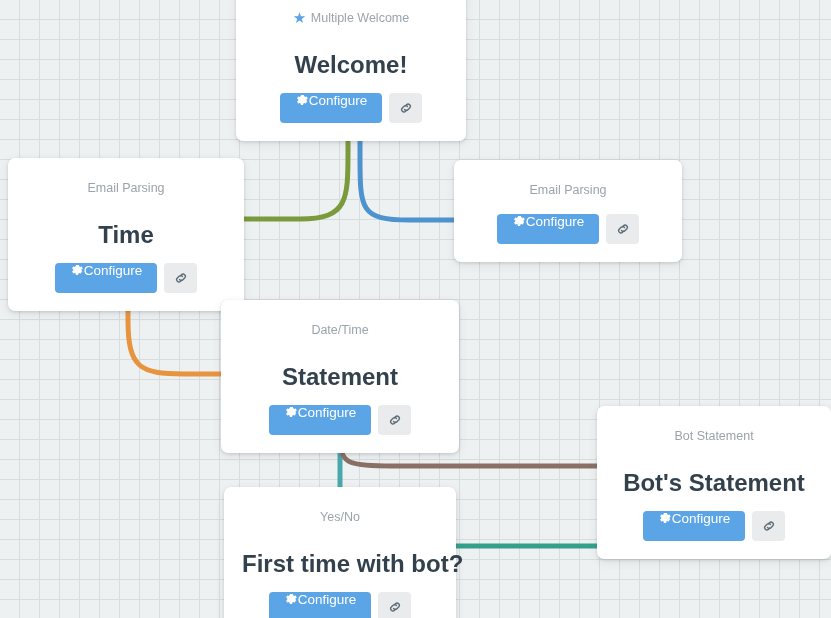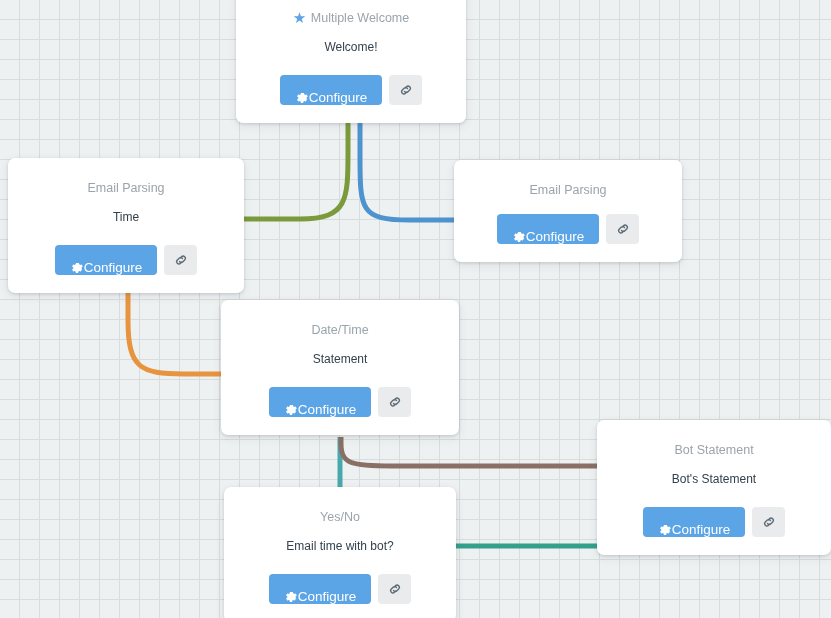--- a/index.html
+++ b/index.html
@@ -64,38 +64,38 @@
     width: 13px;
     height: 13px;
     line-height: 13px;
     color: #5ba4e5;
     font-size: 15px;
     position: relative;
     top: -1px;
   }
 
   .node-title {
-    font-size: 12px;
+    font-size: 24px;
     color: #33414d;
     line-height: 24px;
-    margin: 9px 0 0 0;
+    margin: 27px 0 0 0;
     white-space: nowrap;
-    font-weight: normal;
+    font-weight: bold;
   }
 
   .node-actions {
     margin-top: 16px;
     display: flex;
     justify-content: center;
     gap: 7px;
   }
 
   .btn-configure {
     display: inline-flex;
-    align-items: flex-end;
+    align-items: flex-start;
     justify-content: center;
     background: #5ba4e5;
     color: #ffffff;
     border: none;
     border-radius: 4px;
     height: 30px;
     padding: 0 15px;
     font-size: 13.5px;
     font-family: "Liberation Sans", sans-serif;
     cursor: pointer;
@@ -128,21 +128,21 @@
     height: 14px;
     line-height: 1;
   }
   .link-icon svg { display: block; }
 
   
   #node-welcome   { left: 236px;  top: -12px;  width: 230px; }
   #node-human     { left: 8px;    top: 158px;  width: 236px; }
   #node-bot       { left: 454px;  top: 160px;  width: 228px; }
   #node-birthday  { left: 221px;  top: 300px;  width: 238px; }
-  #node-botbday   { left: 597px;  top: 420px;  width: 234px; }
+  #node-botbday   { left: 597px;  top: 406px;  width: 234px; }
   #node-firsttime { left: 224px;  top: 487px;  width: 232px; }
 </style>
 </head>
 <body>
 
 <div id="canvas">
 
   <svg id="edges" viewBox="0 0 831 618" width="831" height="618">
 
     <path d="M 348 122 L 348 150 C 348 200 348 219 300 219 L 244 219" fill="none" stroke="#7b9a3c" stroke-width="5" stroke-linecap="butt"></path>
@@ -290,21 +290,21 @@
             </svg>
         </span>
       </button>
     </div>
   </div>
 
   <div class="node" id="node-firsttime">
     <div class="node-type">
       <span>Yes/No</span>
     </div>
-    <div class="node-title">Email time with bot?</div>
+    <div class="node-title">First time with bot?</div>
     <div class="node-actions">
       <button class="btn-configure">
         <span class="gear-icon">
           <svg viewBox="0 0 16 16" width="14" height="14" fill="#ffffff">
               <path d="M8 5.2a2.8 2.8 0 100 5.6 2.8 2.8 0 000-5.6zm0 4.3a1.5 1.5 0 110-3 1.5 1.5 0 010 3z"></path>
               <path d="M14.3 9.3l-1.1-.6a5.4 5.4 0 000-1.4l1.1-.6a.5.5 0 00.2-.6l-1-1.8a.5.5 0 00-.6-.2l-1.2.4a5.3 5.3 0 00-1.2-.7l-.2-1.2a.5.5 0 00-.5-.4H7.2a.5.5 0 00-.5.4l-.2 1.2c-.4.2-.8.4-1.2.7l-1.2-.4a.5.5 0 00-.6.2l-1 1.8a.5.5 0 00.2.6l1.1.6a5.4 5.4 0 000 1.4l-1.1.6a.5.5 0 00-.2.6l1 1.8a.5.5 0 00.6.2l1.2-.4c.4.3.8.5 1.2.7l.2 1.2c0 .2.2.4.5.4h1.6a.5.5 0 00.5-.4l.2-1.2c.4-.2.8-.4 1.2-.7l1.2.4a.5.5 0 00.6-.2l1-1.8a.5.5 0 00-.2-.6z"></path>
             </svg>
         </span>
         <span>Configure</span>
       </button>

